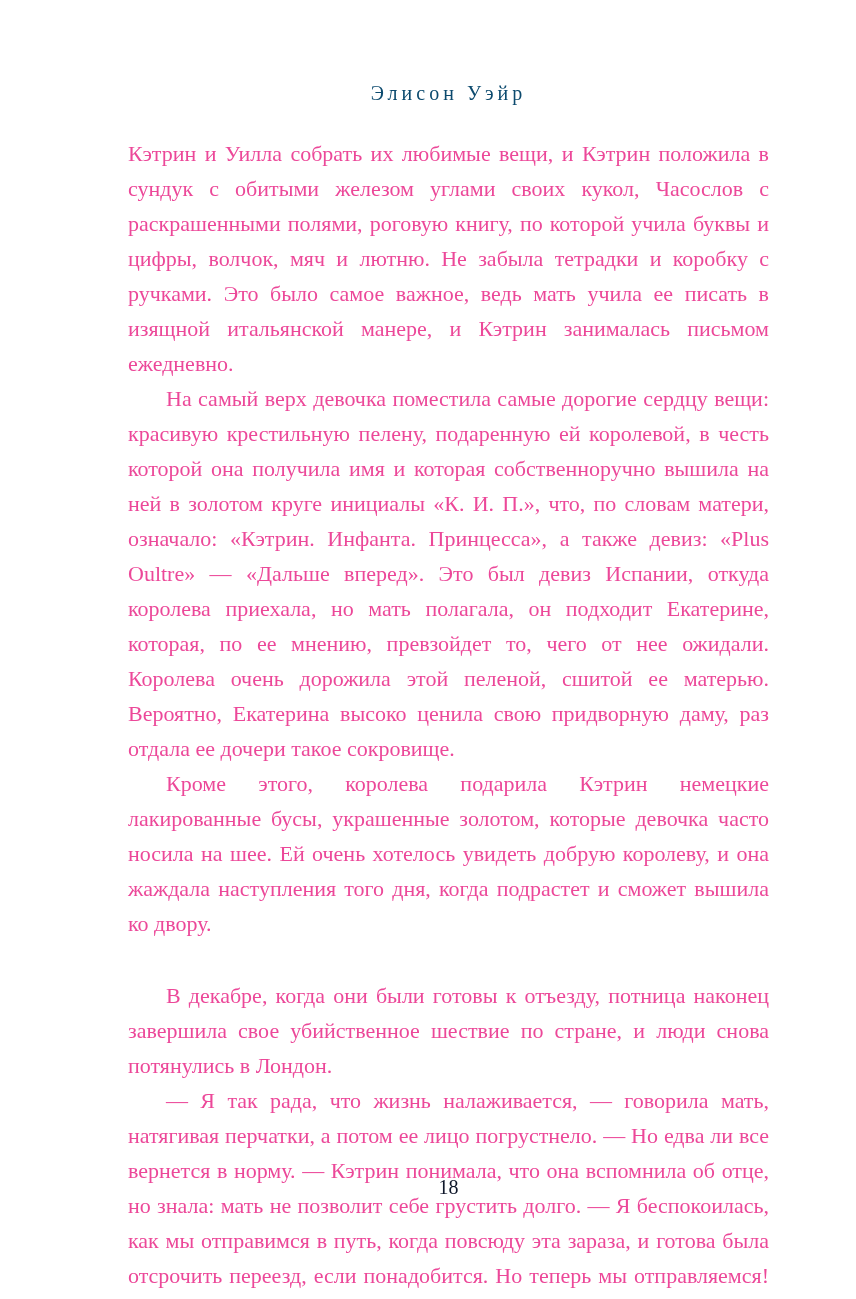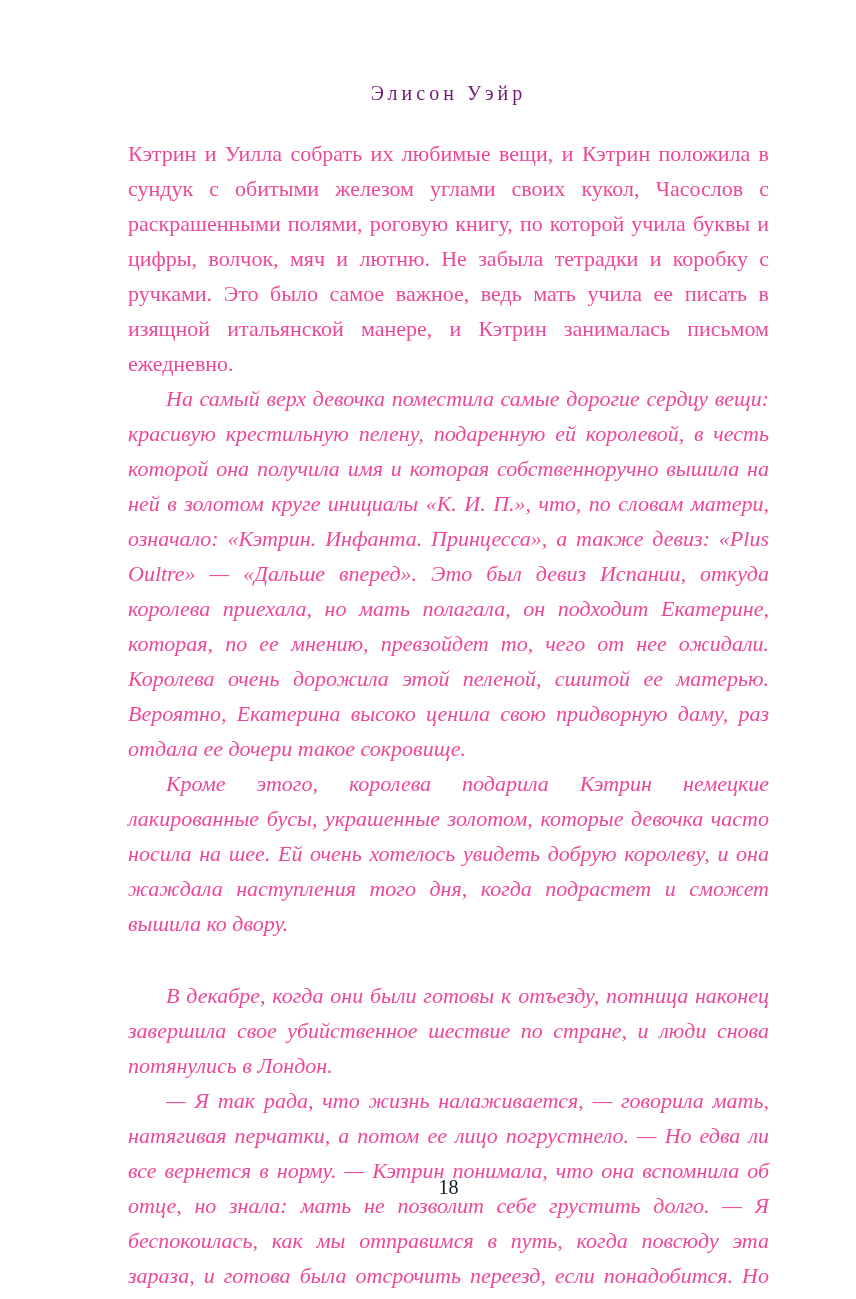--- a/index.html
+++ b/index.html
@@ -22,40 +22,39 @@
     overflow: hidden;
   }
   .running-header {
     position: absolute;
     top: 82px;
     left: 128px;
     width: 641px;
     text-align: center;
     font-size: 20px;
     letter-spacing: 4px;
-    color: #701a75;
+    color: #0c4a6e;
   }
   .text-block {
     position: absolute;
     top: 136px;
     left: 128px;
     width: 641px;
     text-align: justify;
     font-size: 22px;
     line-height: 35px;
     color: #ec4899;
   }
   .para {
     margin: 0;
     padding: 0;
     text-indent: 0;
   }
   .para.indent {
     text-indent: 38px;
-    font-style: italic;
   }
   .para.section-start {
     margin-top: 37px;
   }
   .page-number {
     position: absolute;
     top: 1176px;
     left: 128px;
     width: 641px;
     text-align: center;

